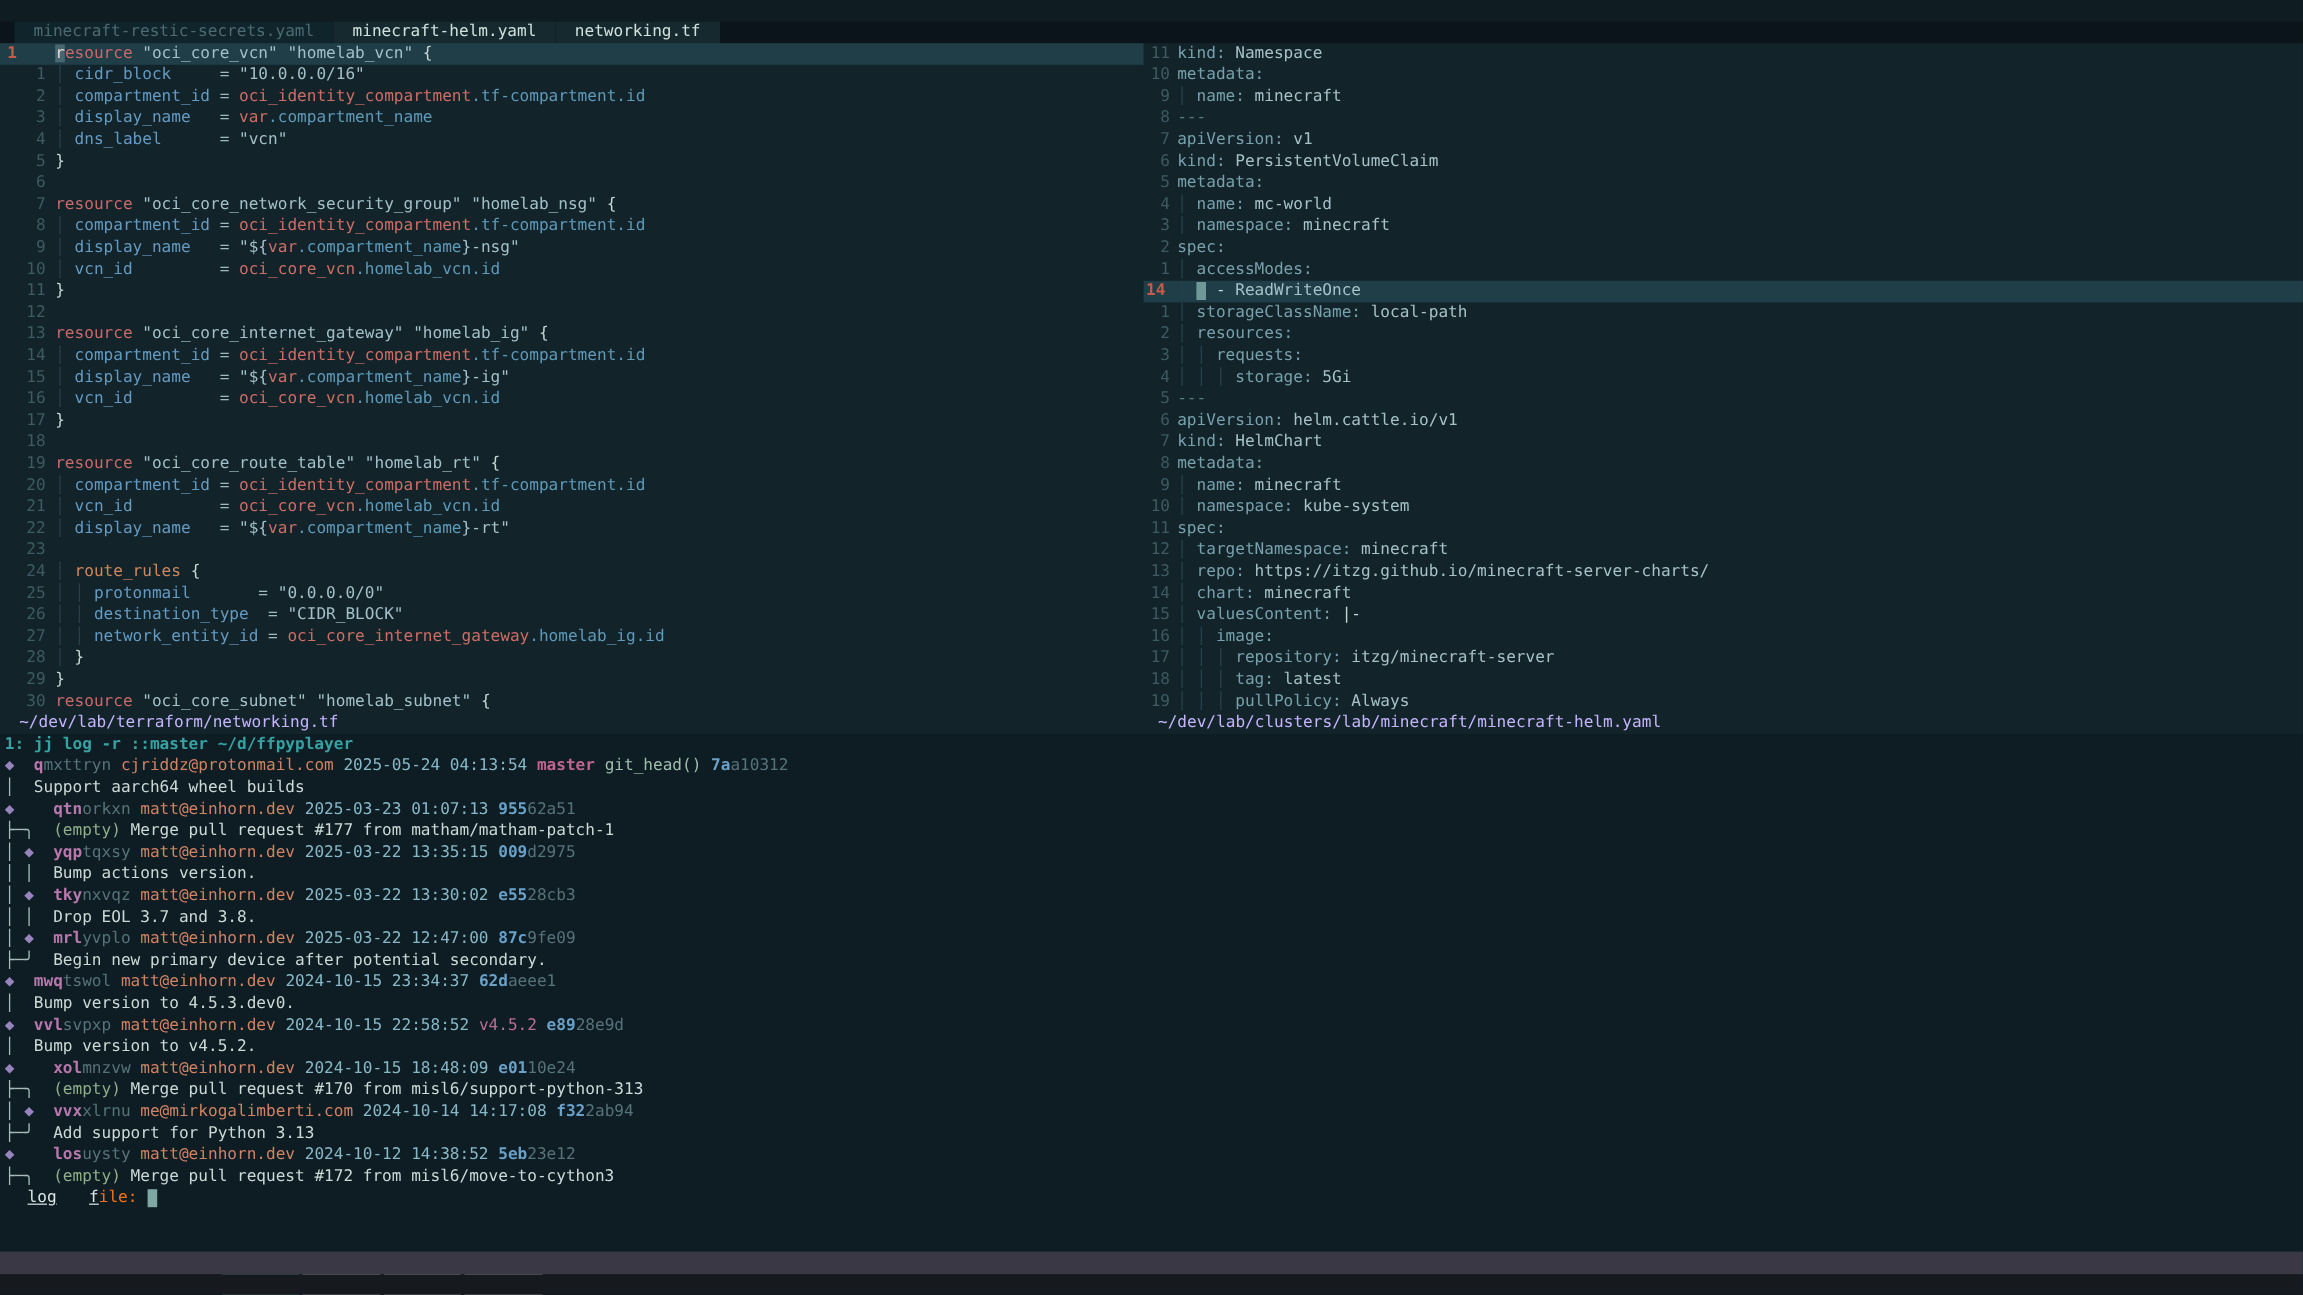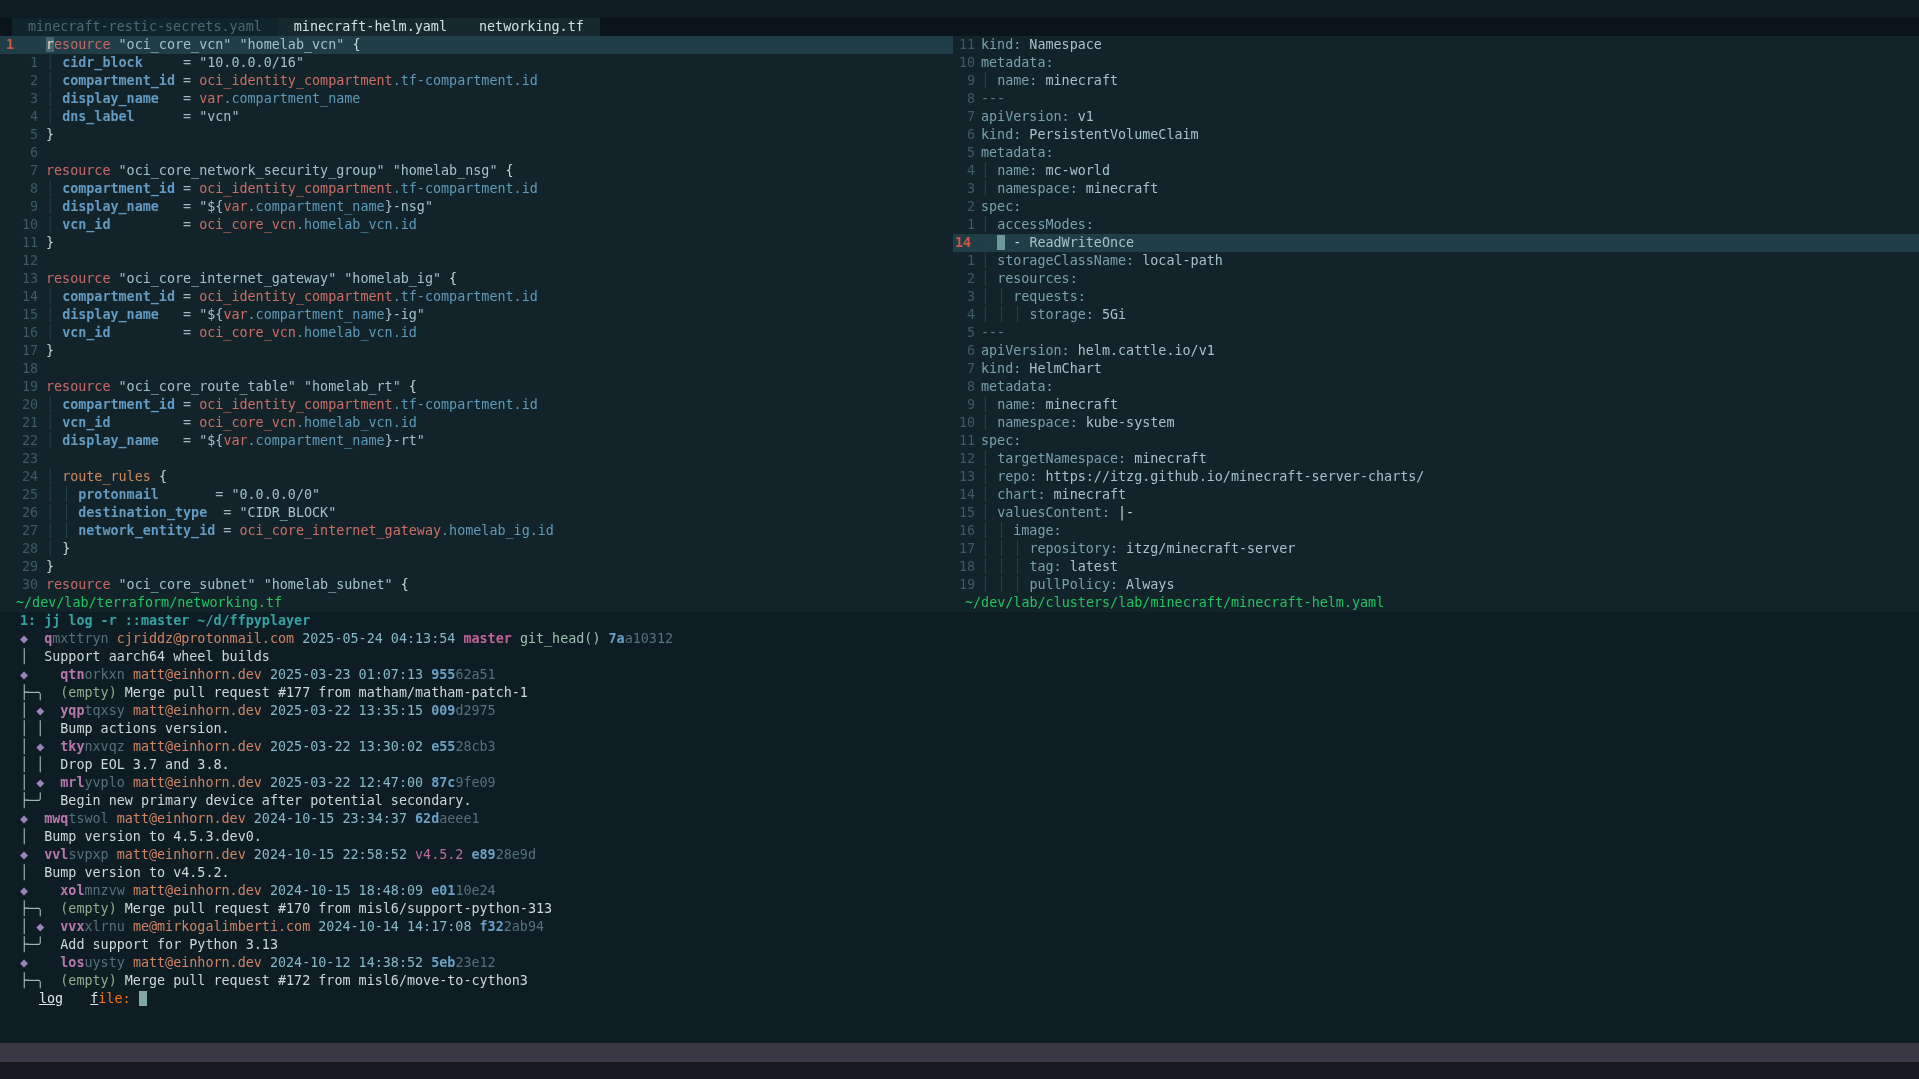--- a/index.html
+++ b/index.html
@@ -22,43 +22,43 @@
   .pane-right { left:953px; width:966px; }
   .crow { height:18px; line-height:18px; white-space:pre; overflow:hidden; }
   .cursorline { background:#1f3e48; }
   .lnum { display:inline-block; text-align:right; color:#3e5a62; }
   .pane-left  .lnum { width:38px; margin-right:8px; }
   .pane-right .lnum { width:22px; margin-right:6px; }
   .lnum-cur { text-align:left !important; font-weight:bold; color:#ca5a48 !important; }
   .pane-left  .lnum-cur { padding-left:6px; }
   .pane-right .lnum-cur { padding-left:2px; }
   .statusline { position:absolute; bottom:0; left:0; right:0; height:18px; line-height:18px;
-    color:#22c55e; white-space:pre; }
+    color:#c4b5fd; white-space:pre; }
   .pane-left  .statusline { padding-left:16px; }
   .pane-right .statusline { padding-left:12px; }
 
   
   .s-g  { color:#26434c; }
   .s-kw { color:#c96a6a; }
   .s-or { color:#d0875d; }
-  .s-pr { color:#649bc2;font-weight:bold; }
+  .s-pr { color:#649bc2; }
   .s-st { color:#a3c0c9; }
   .s-pu { color:#c6d6d6; }
   .s-rf { color:#cd6e66; }
   .s-rp { color:#5e9ab9; }
   .s-tx { color:#9fb9bf; }
   .s-ky { color:#78a1ac; }
   .s-vl { color:#a6c2c8; }
   .s-dm { color:#5d7b82; }
   .s-cb  { background:#6f9898; color:#10222a; }
   .s-cbl { background:#47666f; color:#ecd8d6; }
 
   
   .terminal { position:absolute; top:612px; left:0; right:0; height:431px;
-    background:#0e1d23; padding-left:20px; }
+    background:#0e1d23; padding-left:4px; }
   .term-title { color:#35a3a3; font-weight:bold; }
   .s-gl { color:#a8bcbc; }
   .s-gd { color:#9884bd; }
   .s-ci { color:#b878ad; font-weight:bold; }
   .s-cd { color:#56727b; }
   .s-em { color:#d08365; }
   .s-ts { color:#87b8c7; }
   .s-bm { color:#c06592; font-weight:bold; }
   .s-bm2{ color:#b86e97; }
   .s-gh { color:#9fbfae; }

